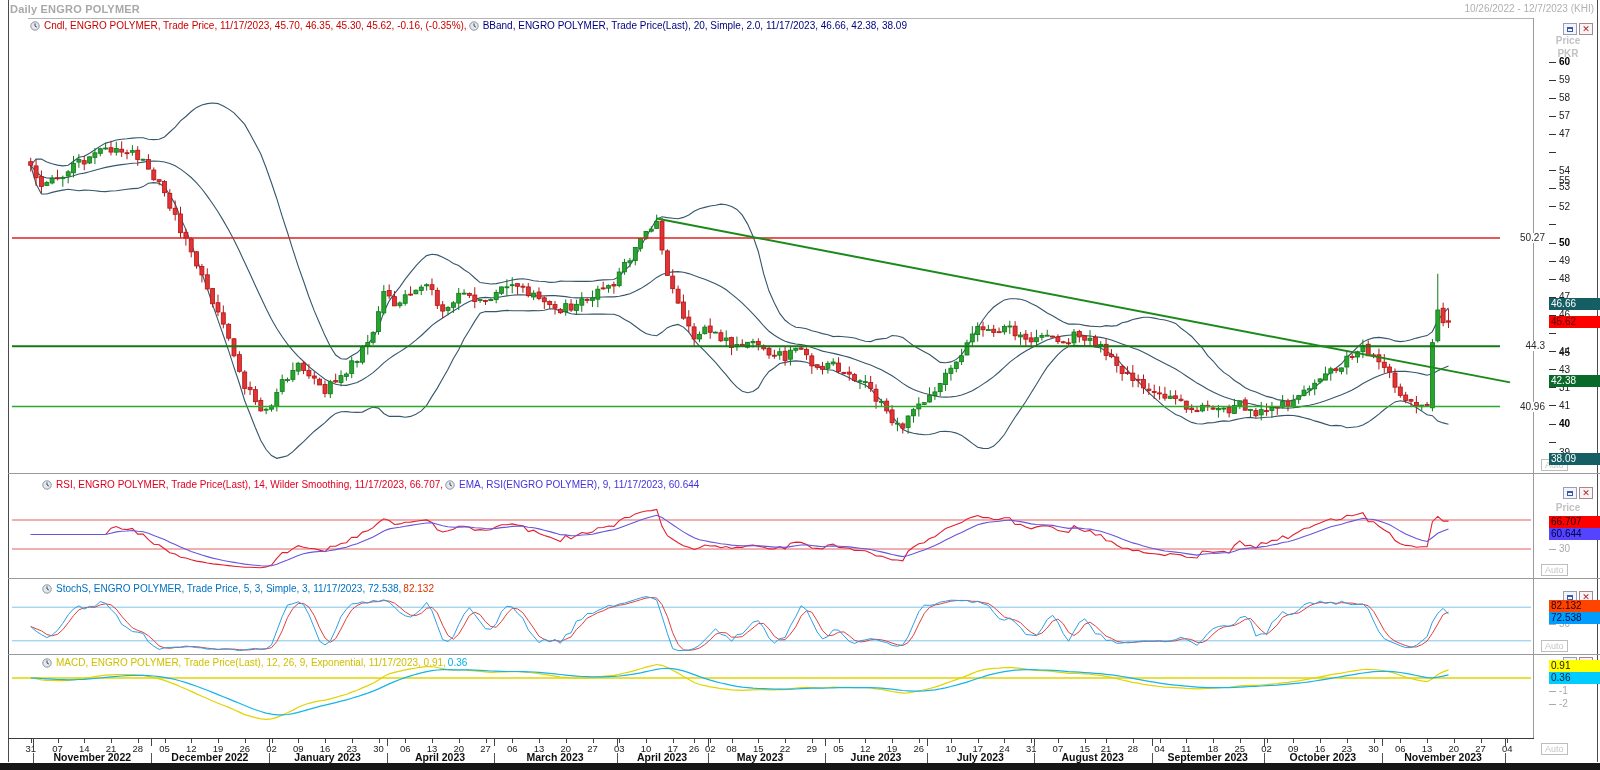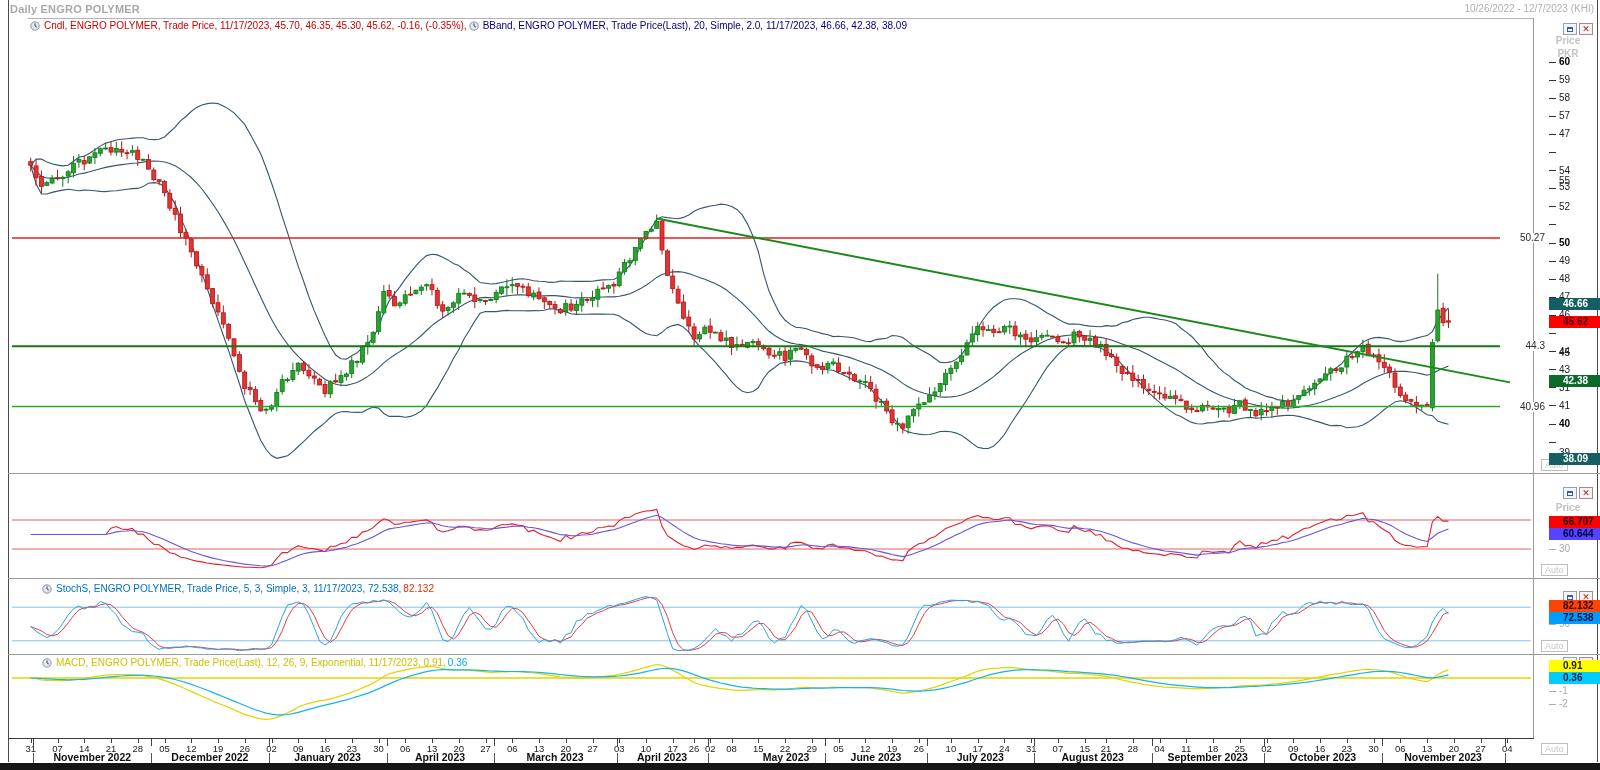--- a/index.html
+++ b/index.html
@@ -15,21 +15,21 @@
   .vrule{position:absolute;background:#8d8d8d;width:1px}
   .sep{position:absolute;left:8px;width:1592px;height:1px;background:#9a9a9a}
   #chart-svg{position:absolute;left:0;top:0}
   .winbtns{position:absolute;display:flex;gap:2px}
   .wb{width:14px;height:12px;border:1px solid #93a1b5;background:#f3f5f8;display:flex;align-items:center;justify-content:center}
   .wb .rest{width:6px;height:5px;border:1px solid #3a57b5;border-top-width:2px}
   .wb.close{border-color:#b08585}
   .wb .x{color:#c01818;font-size:9px;font-weight:bold;line-height:9px}
   .axtitle{position:absolute;left:1540px;width:56px;text-align:center;font-size:10px;font-weight:bold;color:#c2c2c2}
   .autobtn{position:absolute;left:1541px;border:1px solid #bdbdbd;color:#c6c6c6;background:#fff;font-size:9px;line-height:10px;padding:0 3px}
-  .badge{position:absolute;left:1549px;width:52px;height:12px;font-size:10px;font-weight:bold;line-height:12px;padding-left:14px;white-space:nowrap}
+  .badge{position:absolute;left:1549px;width:52px;height:12px;font-size:10px;font-weight:normal;line-height:12px;padding-left:2px;white-space:nowrap}
   .ticklab{position:absolute;left:1559px;font-size:10px;color:#222;line-height:10px;white-space:nowrap}
   .ticklab.dim{color:#a9a9a9}
   .linelab{position:absolute;font-size:10px;color:#2a2a2a;background:#fff;line-height:10px;padding:0 1px}
   .daytick{position:absolute;font-size:9.5px;color:#222;transform:translateX(-50%);line-height:10px}
   .monthlab{position:absolute;font-size:10.5px;font-weight:bold;color:#101010;transform:translateX(-50%);line-height:11px;white-space:nowrap}
   .msep{position:absolute;width:1px;height:10px;background:#555}
   #bottombar{left:0;top:763px;width:1600px;height:7px;background:#161616}
   .gutterline{position:absolute;left:1533px;top:18px;width:1px;height:720px;background:#9a9a9a}
 </style>
 </head>
@@ -623,20 +623,32 @@
         <circle cx="5" cy="5" r="4.2" fill="#e4e8ed" stroke="#8a94a2"></circle>
         <path d="M5 2.4 L5 5 L6.9 6.1" stroke="#3a4656" stroke-width="1" fill="none"></path>
       </svg>
       <span style="color: rgb(204, 0, 0);">Cndl, ENGRO POLYMER, Trade Price,  11/17/2023, 45.70, 46.35, 45.30, 45.62, -0.16, (-0.35%), </span>
       <svg width="10" height="10" viewBox="0 0 10 10">
         <circle cx="5" cy="5" r="4.2" fill="#e4e8ed" stroke="#8a94a2"></circle>
         <path d="M5 2.4 L5 5 L6.9 6.1" stroke="#3a4656" stroke-width="1" fill="none"></path>
       </svg>
       <span style="color: rgb(0, 0, 127);">BBand, ENGRO POLYMER, Trade Price(Last),  20, Simple, 2.0,  11/17/2023, 46.66, 42.38, 38.09</span>
     </div>
+  <div class="legend" style="left:42px;top:479px">
+      <svg width="10" height="10" viewBox="0 0 10 10">
+        <circle cx="5" cy="5" r="4.2" fill="#e4e8ed" stroke="#8a94a2"></circle>
+        <path d="M5 2.4 L5 5 L6.9 6.1" stroke="#3a4656" stroke-width="1" fill="none"></path>
+      </svg>
+      <span style="color: rgb(224, 0, 32);">RSI, ENGRO POLYMER, Trade Price(Last),  14, Wilder Smoothing,  11/17/2023, 66.707, </span>
+      <svg width="10" height="10" viewBox="0 0 10 10">
+        <circle cx="5" cy="5" r="4.2" fill="#e4e8ed" stroke="#8a94a2"></circle>
+        <path d="M5 2.4 L5 5 L6.9 6.1" stroke="#3a4656" stroke-width="1" fill="none"></path>
+      </svg>
+      <span style="color: rgb(68, 51, 221);">EMA, RSI(ENGRO POLYMER),  9,  11/17/2023, 60.644</span>
+    </div>
   <div class="legend" style="left:42px;top:583px">
       <svg width="10" height="10" viewBox="0 0 10 10">
         <circle cx="5" cy="5" r="4.2" fill="#e4e8ed" stroke="#8a94a2"></circle>
         <path d="M5 2.4 L5 5 L6.9 6.1" stroke="#3a4656" stroke-width="1" fill="none"></path>
       </svg>
       <span style="color: rgb(0, 112, 192);">StochS, ENGRO POLYMER, Trade Price,  5, 3, Simple, 3,  11/17/2023, 72.538, </span>
       <span style="color: rgb(224, 48, 0);">82.132</span>
     </div>
   <div class="legend" style="left:42px;top:657px">
       <svg width="10" height="10" viewBox="0 0 10 10">
@@ -833,21 +845,21 @@
       <div class="abs" style="left:731.6px;top:739px;width:1px;height:4px;background:#444"></div>
       <div class="daytick" style="left:731.6px;top:744px">08</div>
       <div class="abs" style="left:758.3px;top:739px;width:1px;height:4px;background:#444"></div>
       <div class="daytick" style="left:758.3px;top:744px">15</div>
       <div class="abs" style="left:785.1px;top:739px;width:1px;height:4px;background:#444"></div>
       <div class="daytick" style="left:785.1px;top:744px">22</div>
       <div class="abs" style="left:811.8px;top:739px;width:1px;height:4px;background:#444"></div>
       <div class="daytick" style="left:811.8px;top:744px">29</div>
       <div class="msep" style="left:707.5px;top:753px"></div>
       <div class="abs" style="left:707.5px;top:739px;width:1px;height:7px;background:#444"></div>
-      <div class="monthlab" style="left:786px;top:752px">May 2023</div>
+      <div class="monthlab" style="left:760px;top:752px">May 2023</div>
       <div class="abs" style="left:838.6px;top:739px;width:1px;height:4px;background:#444"></div>
       <div class="daytick" style="left:838.6px;top:744px">05</div>
       <div class="abs" style="left:865.3px;top:739px;width:1px;height:4px;background:#444"></div>
       <div class="daytick" style="left:865.3px;top:744px">12</div>
       <div class="abs" style="left:892.1px;top:739px;width:1px;height:4px;background:#444"></div>
       <div class="daytick" style="left:892.1px;top:744px">19</div>
       <div class="abs" style="left:918.8px;top:739px;width:1px;height:4px;background:#444"></div>
       <div class="daytick" style="left:918.8px;top:744px">26</div>
       <div class="msep" style="left:825.2px;top:753px"></div>
       <div class="abs" style="left:825.2px;top:739px;width:1px;height:7px;background:#444"></div>

